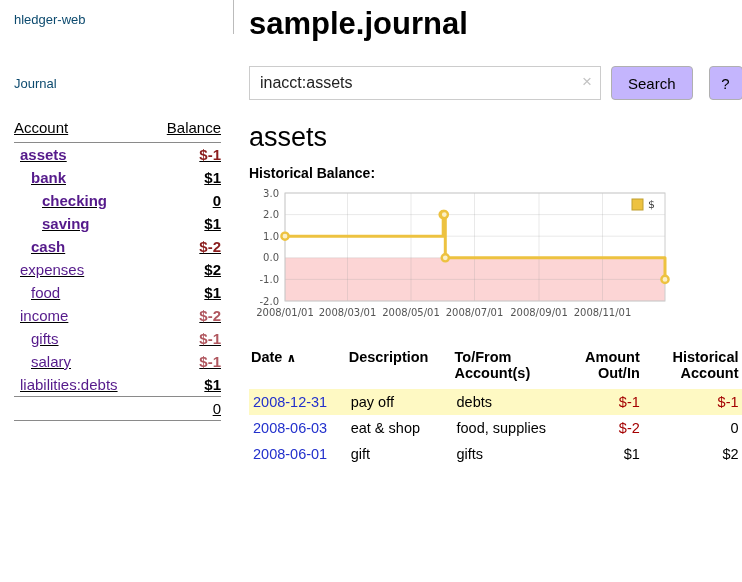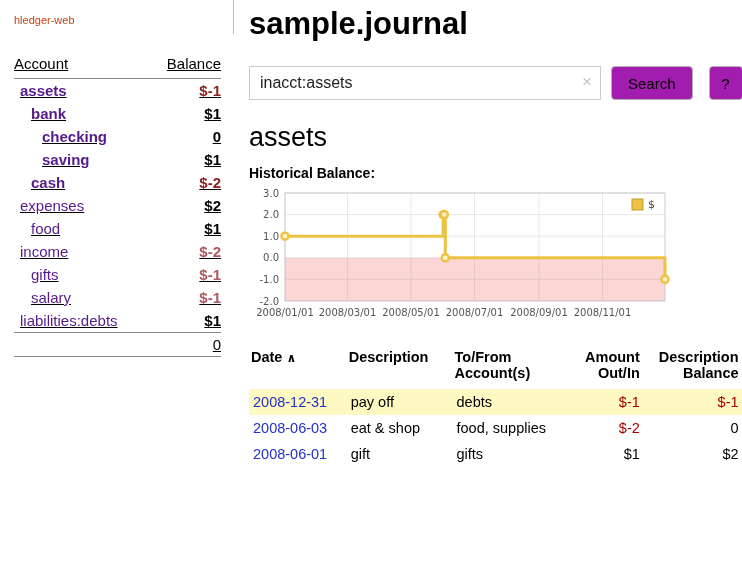--- a/index.html
+++ b/index.html
@@ -6,21 +6,21 @@
   html,body { margin:0; padding:0; }
   body {
     width:742px; height:582px; overflow:hidden; background:#fff;
     font-family:"Liberation Sans","DejaVu Sans",sans-serif; color:#000;
   }
   a { text-decoration:none; }
   .layout { display:flex; width:100%; height:100%; }
 
   
   .sidebar { flex:0 0 233px; width:233px; padding:10px 12px 0 14px; }
-  .brand a, .nav-journal a { color:#c2410c; font-size:11px; }
+  .brand a, .nav-journal a { color:#0c4a6e; font-size:13px; }
   .nav-journal { margin-top:46px; }
   table.accounts { width:100%; border-collapse:collapse; margin-top:24px; font-size:15px;text-decoration:underline; }
   table.accounts th { font-weight:400; text-align:left; padding:3px 0 6px; border-bottom:1px solid #8a8a8a; }
   table.accounts th.bal { text-align:right; }
   table.accounts td { padding:3px 0; }
   td.aname a { color:#551a8b; }
   .b { font-weight:bold; }
   td.abal { text-align:right; font-weight:bold; }
   td.abal.neg-strong { color:#8b1d1d; }
   td.abal.neg-soft { color:#b0575f; }
@@ -34,21 +34,21 @@
   .main::before { content:""; position:absolute; left:0; top:0; height:34px; border-left:1px solid #bbb; }
   h1.page-title { font-size:31px; font-weight:700; margin:2px 0 24px; }
   .search-row { display:flex; align-items:center; margin:0 0 4px; }
   .search-box { position:relative; width:352px; }
   .search-box input {
     width:100%; height:34px; border:1px solid #ccc; border-radius:0;
     padding:6px 30px 6px 10px; font-size:16px; color:#222; outline:none;
     font-family:inherit;
   }
   .clear-x { position:absolute; right:9px; top:7px; color:#c3c3c3; font-size:17px; line-height:18px; cursor:pointer; }
-  .btn { height:34px; background:#a21caf; border:1px solid #b0b0b0; border-radius:4px;
+  .btn { height:34px; background:#c4b5fd; border:1px solid #b0b0b0; border-radius:4px;
          font-size:15px; color:#000; font-family:inherit; cursor:pointer; }
   .btn.search { margin-left:10px; padding:0 16px; }
   .btn.help { margin-left:16px; width:34px; }
   h2.acct-heading { font-size:27px; font-weight:400; margin:22px 0 10px; }
   .chart-title { font-weight:bold; font-size:14px; margin:12px 0 4px; }
 
   svg .tick { font-size:10px; fill:#545454; font-family:"DejaVu Sans",sans-serif; }
   svg .legend-label { font-size:11px; fill:#444; font-family:"DejaVu Sans",sans-serif; }
 
   table.register { width:100%; border-collapse:collapse; table-layout:fixed; margin-top:14px; font-size:14.5px; }
@@ -60,20 +60,21 @@
   .neg { color:#a40000; }
   .sort-icon { font-weight:bold; font-size:12px; }
 </style>
 </head>
 <body>
 
 <div class="layout">
 
   <div class="sidebar">
     <div class="brand"><a href="#">hledger-web</a></div>
+    <div class="nav-journal"><a href="#">Journal</a></div>
 
     <table class="accounts">
       <tbody>
           <tr>
         <th>Account</th>
         <th class="bal">Balance</th>
       </tr>
       <tr class="ind0">
         <td class="aname"><a class="b" href="#">assets</a></td>
         <td class="abal neg-strong">$-1</td>
@@ -190,21 +191,21 @@
       </colgroup>
       <tbody>
           <tr>
         <th>
           <span>Date</span>
           <span class="sort-icon">∧</span>
         </th>
         <th>Description</th>
         <th>To/From Account(s)</th>
         <th class="num">Amount Out/In</th>
-        <th class="num">Description Balance</th>
+        <th class="num">Historical Account</th>
       </tr>
 
       <tr class="green">
         <td class="date"><a href="#">2008-12-31</a></td>
         <td>pay off</td>
         <td>debts</td>
         <td class="num neg">$-1</td>
         <td class="num neg">$-1</td>
       </tr>
       <tr>

